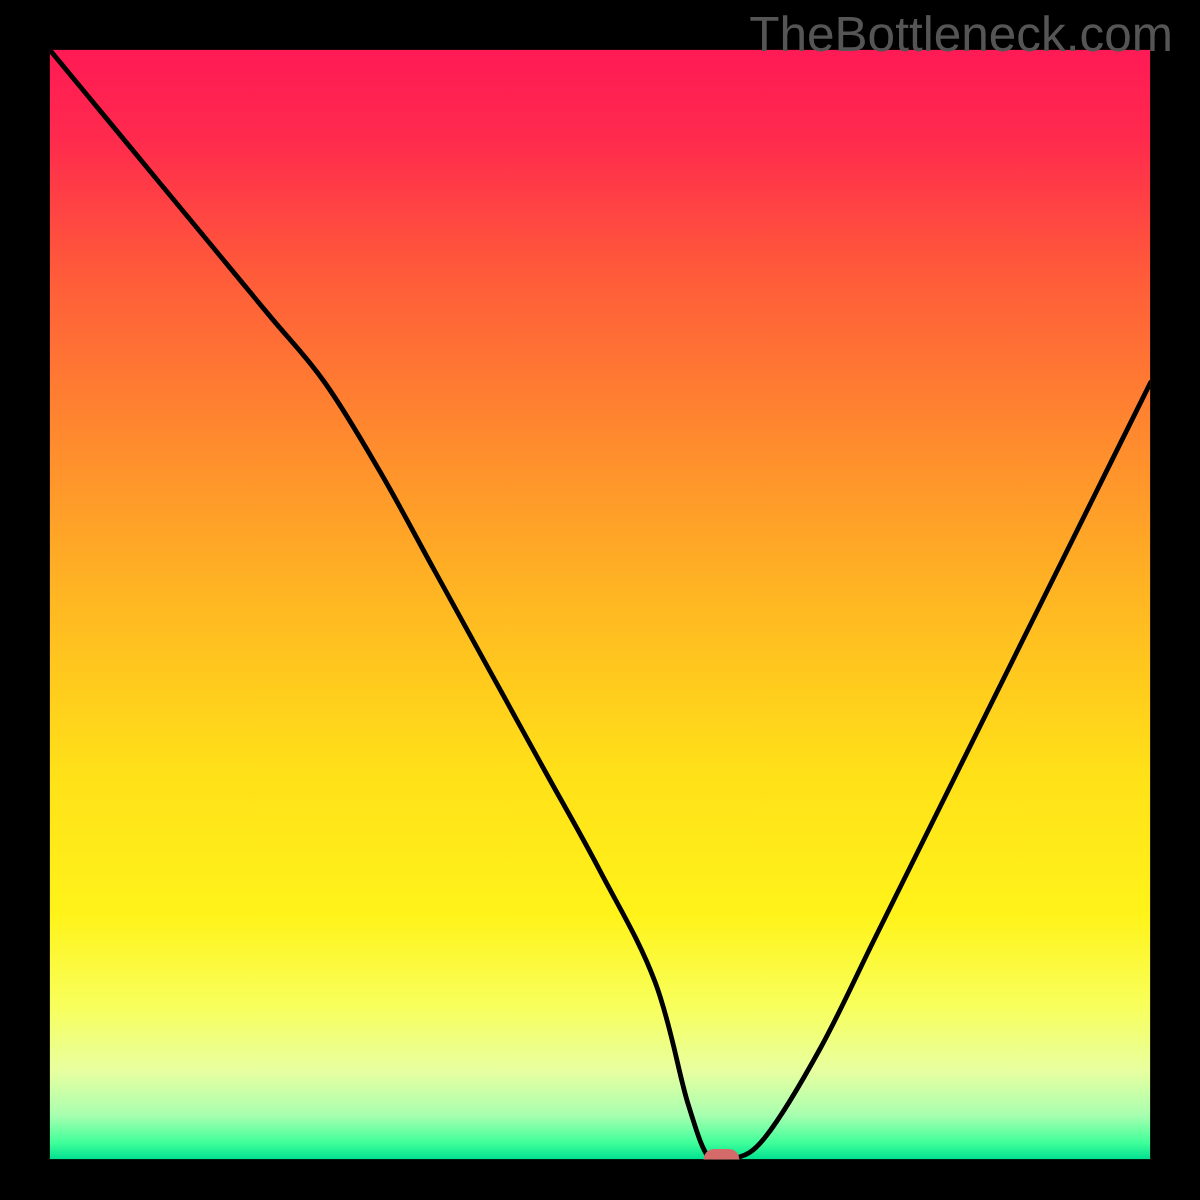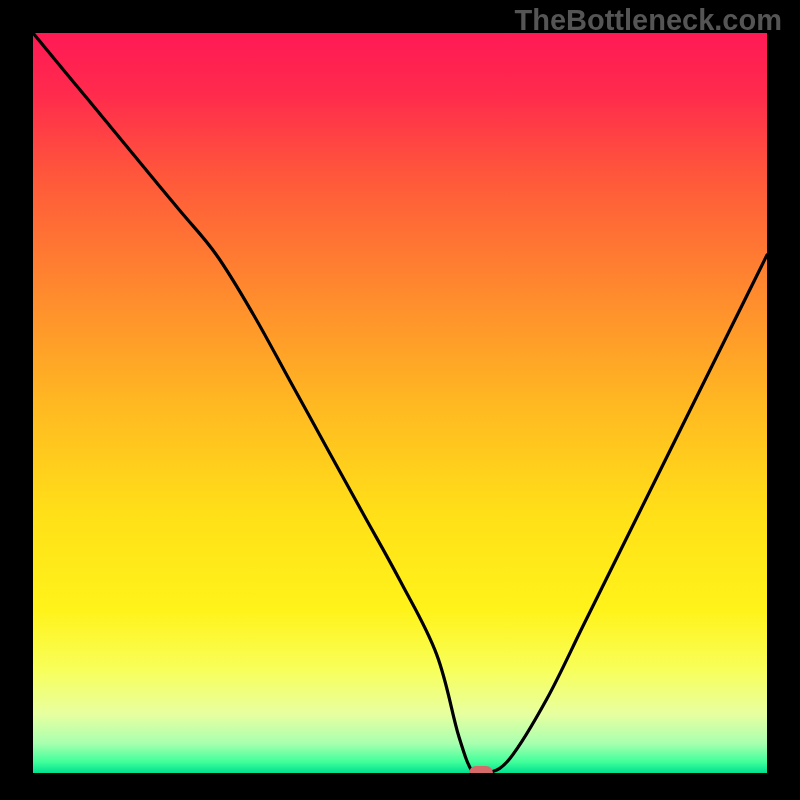--- a/index.html
+++ b/index.html
@@ -14,22 +14,22 @@
     position: relative;
     width: 800px;
     height: 800px;
     background: #000;
   }
   .watermark {
     position: absolute;
     top: 4px;
     right: 18px;
     font-family: Arial, Helvetica, sans-serif;
-    font-size: 29px;
-    font-weight: 700;
+    font-size: 33px;
+    font-weight: 400;
     color: #555555;
     letter-spacing: 0px;
     z-index: 10;
   }
   .plot {
     position: absolute;
     left: 33px;
     top: 33px;
     width: 734px;
     height: 740px;

